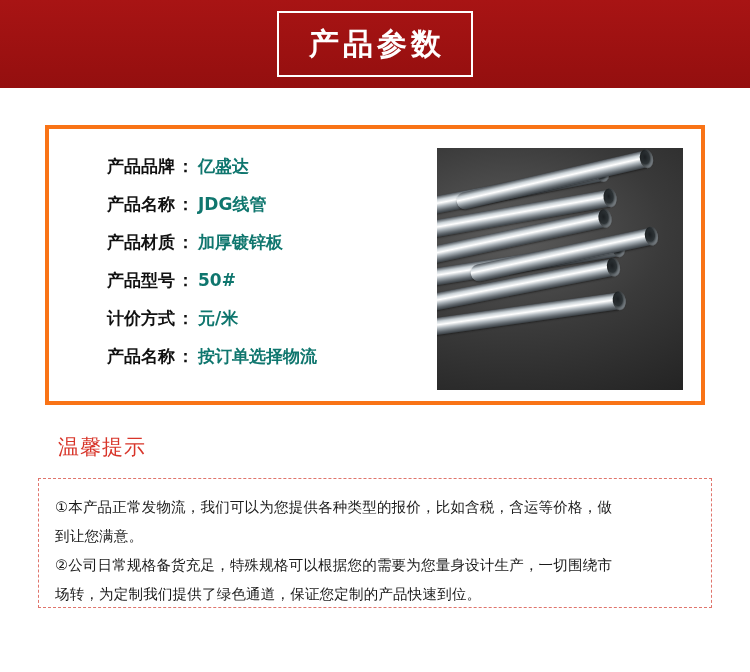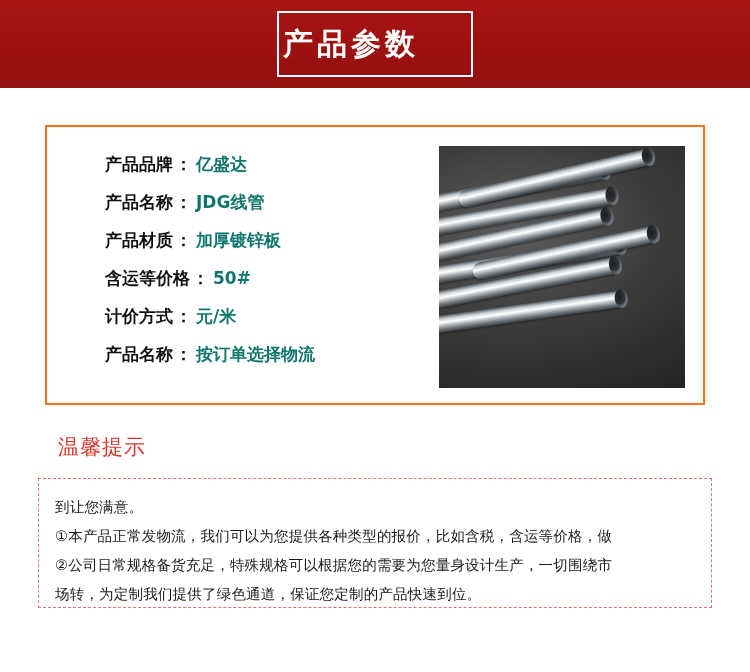--- a/index.html
+++ b/index.html
@@ -27,38 +27,39 @@
     position: absolute;
     left: 50%;
     top: 11px;
     transform: translateX(-50%);
     width: 196px;
     height: 66px;
     border: 2px solid #ffffff;
     box-sizing: border-box;
     display: flex;
     align-items: center;
+    justify-content: center;
   }
   .banner-title {
     color: #ffffff;
     font-size: 30px;
     font-weight: bold;
     letter-spacing: 4px;
     line-height: 1;
     padding-left: 4px;
   }
 
   
   .spec-card {
     position: absolute;
     left: 45px;
     top: 125px;
     width: 660px;
     height: 280px;
-    border: 2px solid #f97316;
+    border: 4px solid #f97316;
     box-sizing: border-box;
     background: #ffffff;
   }
   .spec-list {
     position: absolute;
     left: 58px;
     top: 26px;
     width: 330px;
   }
   .spec-row {
@@ -182,21 +183,21 @@
       <span class="spec-value">JDG线管</span>
     </div>
 
     <div class="spec-row">
       <span class="spec-label">产品材质</span>
       <span class="spec-colon">：</span>
       <span class="spec-value">加厚镀锌板</span>
     </div>
 
     <div class="spec-row">
-      <span class="spec-label">含运等价格</span>
+      <span class="spec-label">产品型号</span>
       <span class="spec-colon">：</span>
       <span class="spec-value">50#</span>
     </div>
 
     <div class="spec-row">
       <span class="spec-label">计价方式</span>
       <span class="spec-colon">：</span>
       <span class="spec-value">元/米</span>
     </div>
 
@@ -218,19 +219,19 @@
     <div class="tube" style="left:-44px; top:176px; width:234px; transform:rotate(-8deg);"></div>
     <div class="tube" style="left:20px; top:46px; width:200px; transform:rotate(-13deg);"></div>
     <div class="tube" style="left:34px; top:118px; width:190px; transform:rotate(-12deg);"></div>
   </div>
 
 </div>
 
 <div class="tips-title">温馨提示</div>
 
 <div class="tips-box">
+  <div class="tip-line">①本产品正常发物流，我们可以为您提供各种类型的报价，比如含税，含运等价格，做</div>
   <div class="tip-line">到让您满意。</div>
-  <div class="tip-line">①本产品正常发物流，我们可以为您提供各种类型的报价，比如含税，含运等价格，做</div>
   <div class="tip-line">②公司日常规格备货充足，特殊规格可以根据您的需要为您量身设计生产，一切围绕市</div>
   <div class="tip-line">场转，为定制我们提供了绿色通道，保证您定制的产品快速到位。</div>
 </div>
 
 <div class="footer-space"></div>
 
 </body></html>

